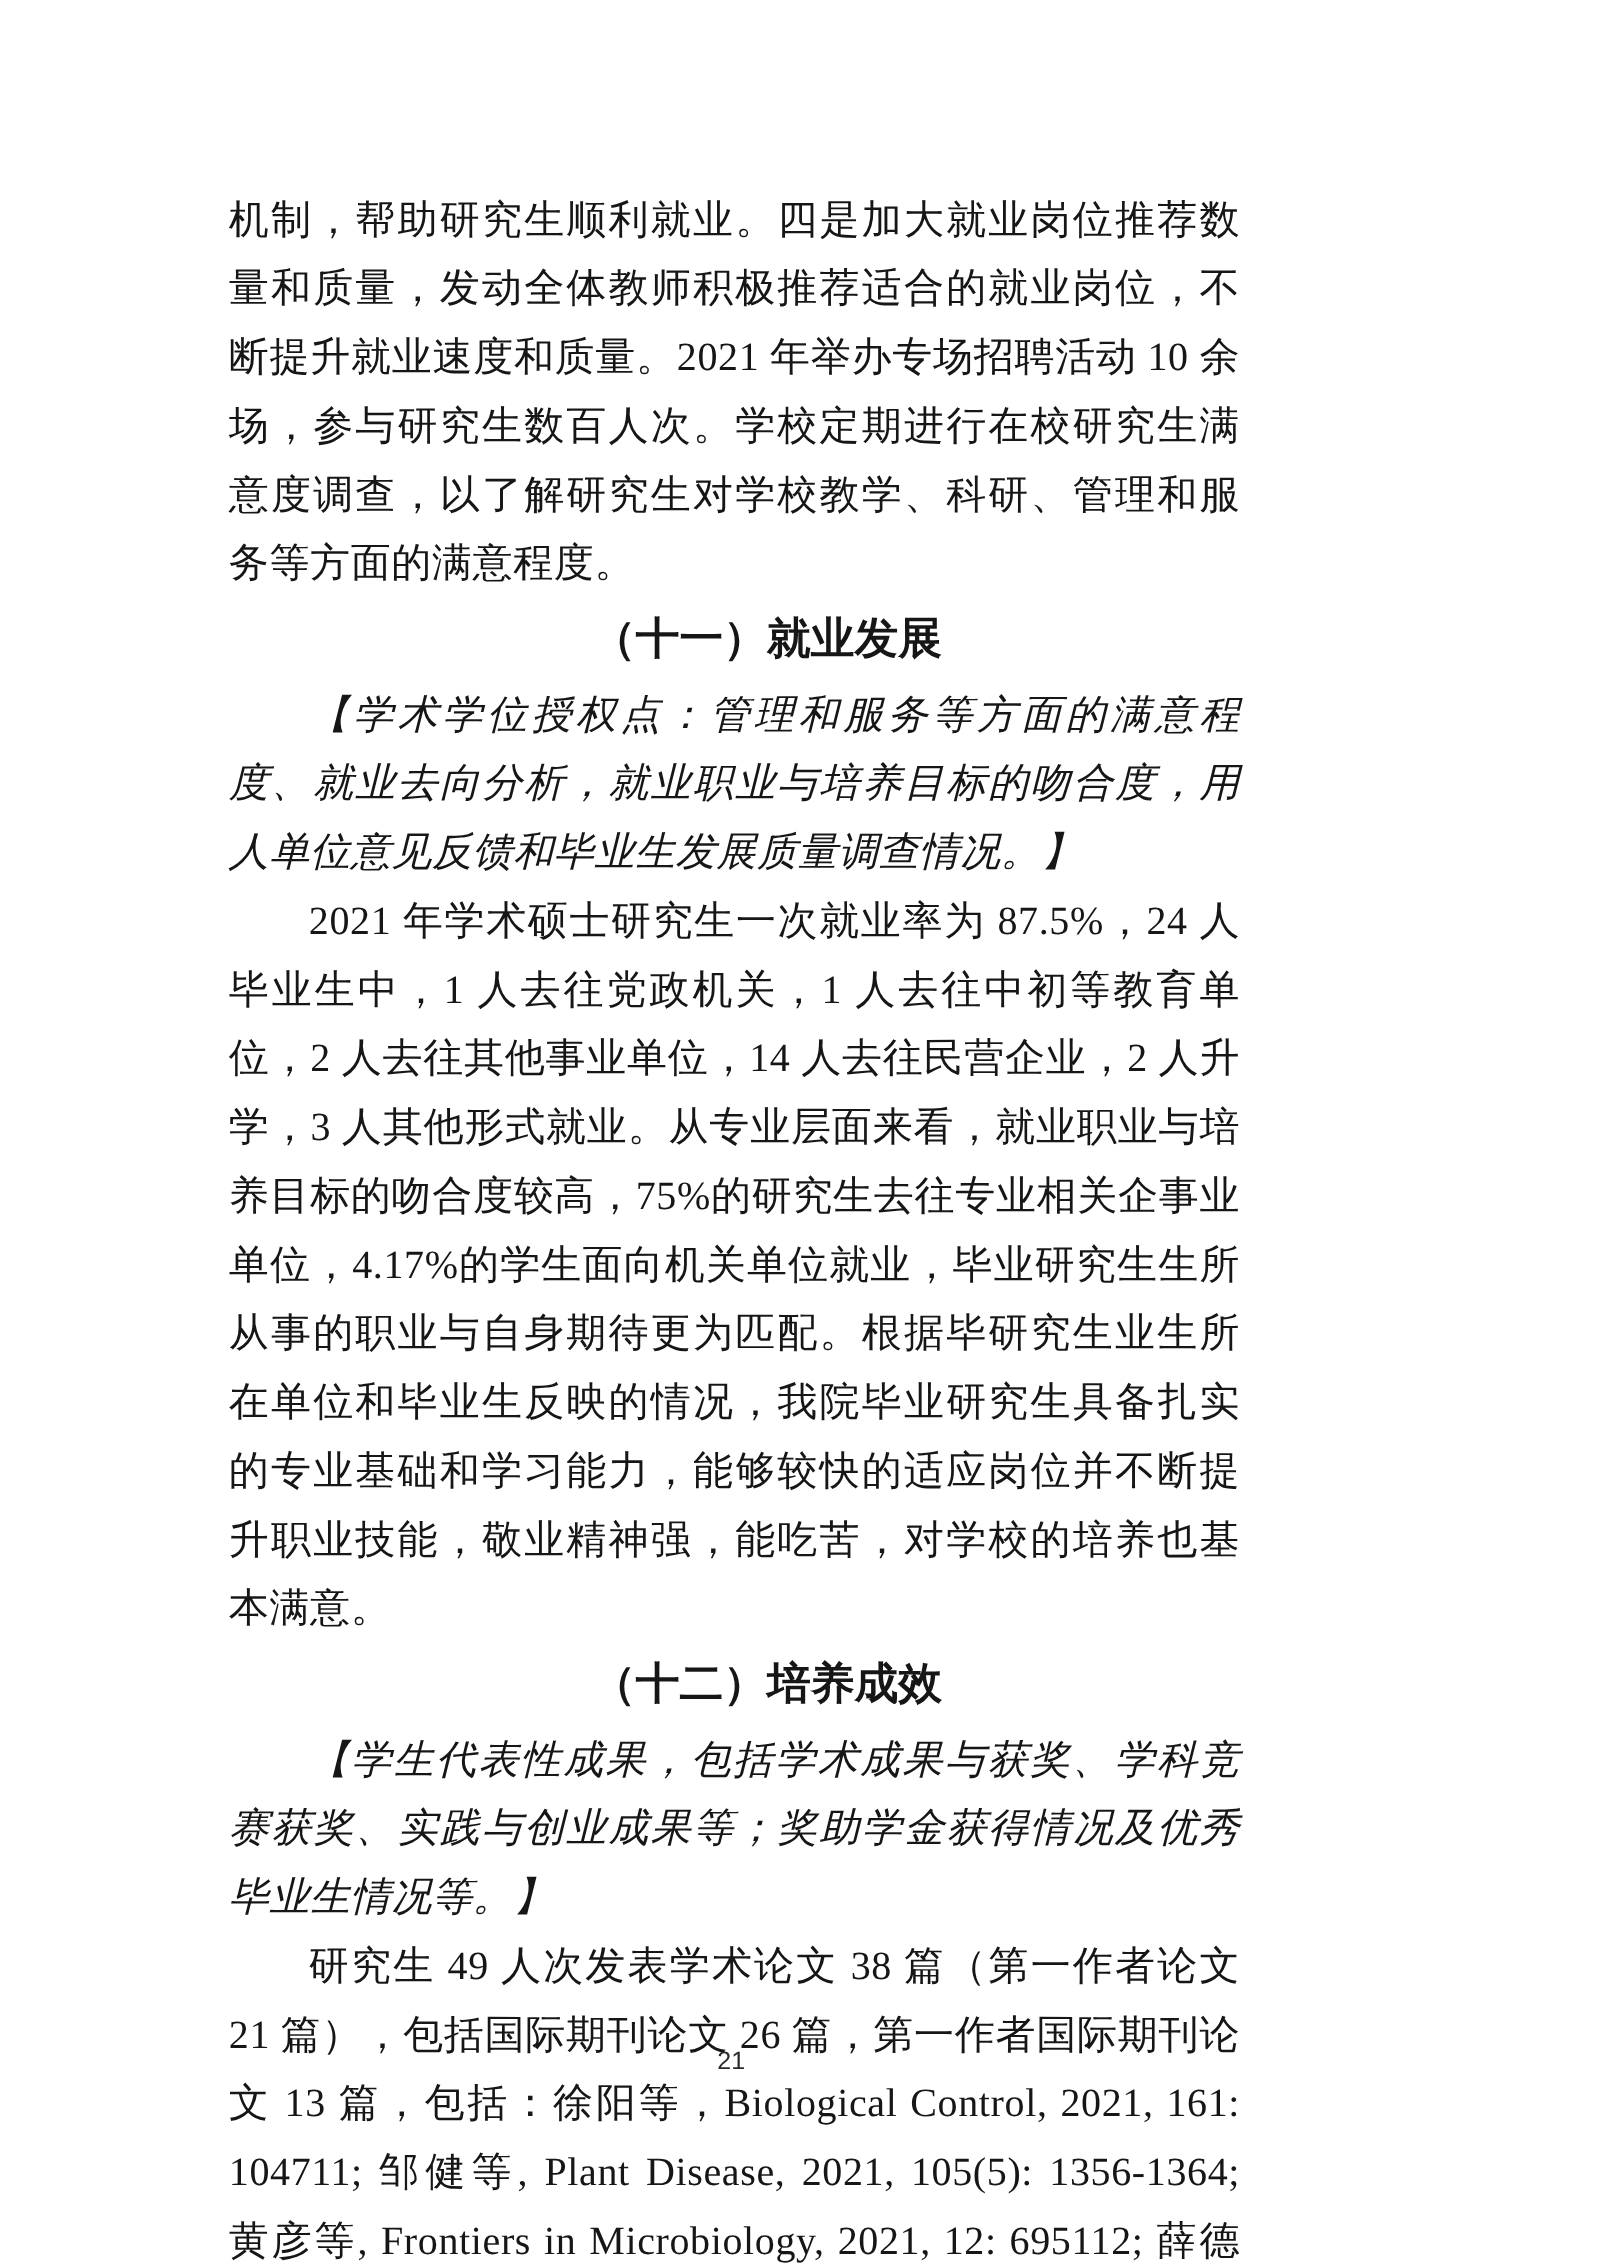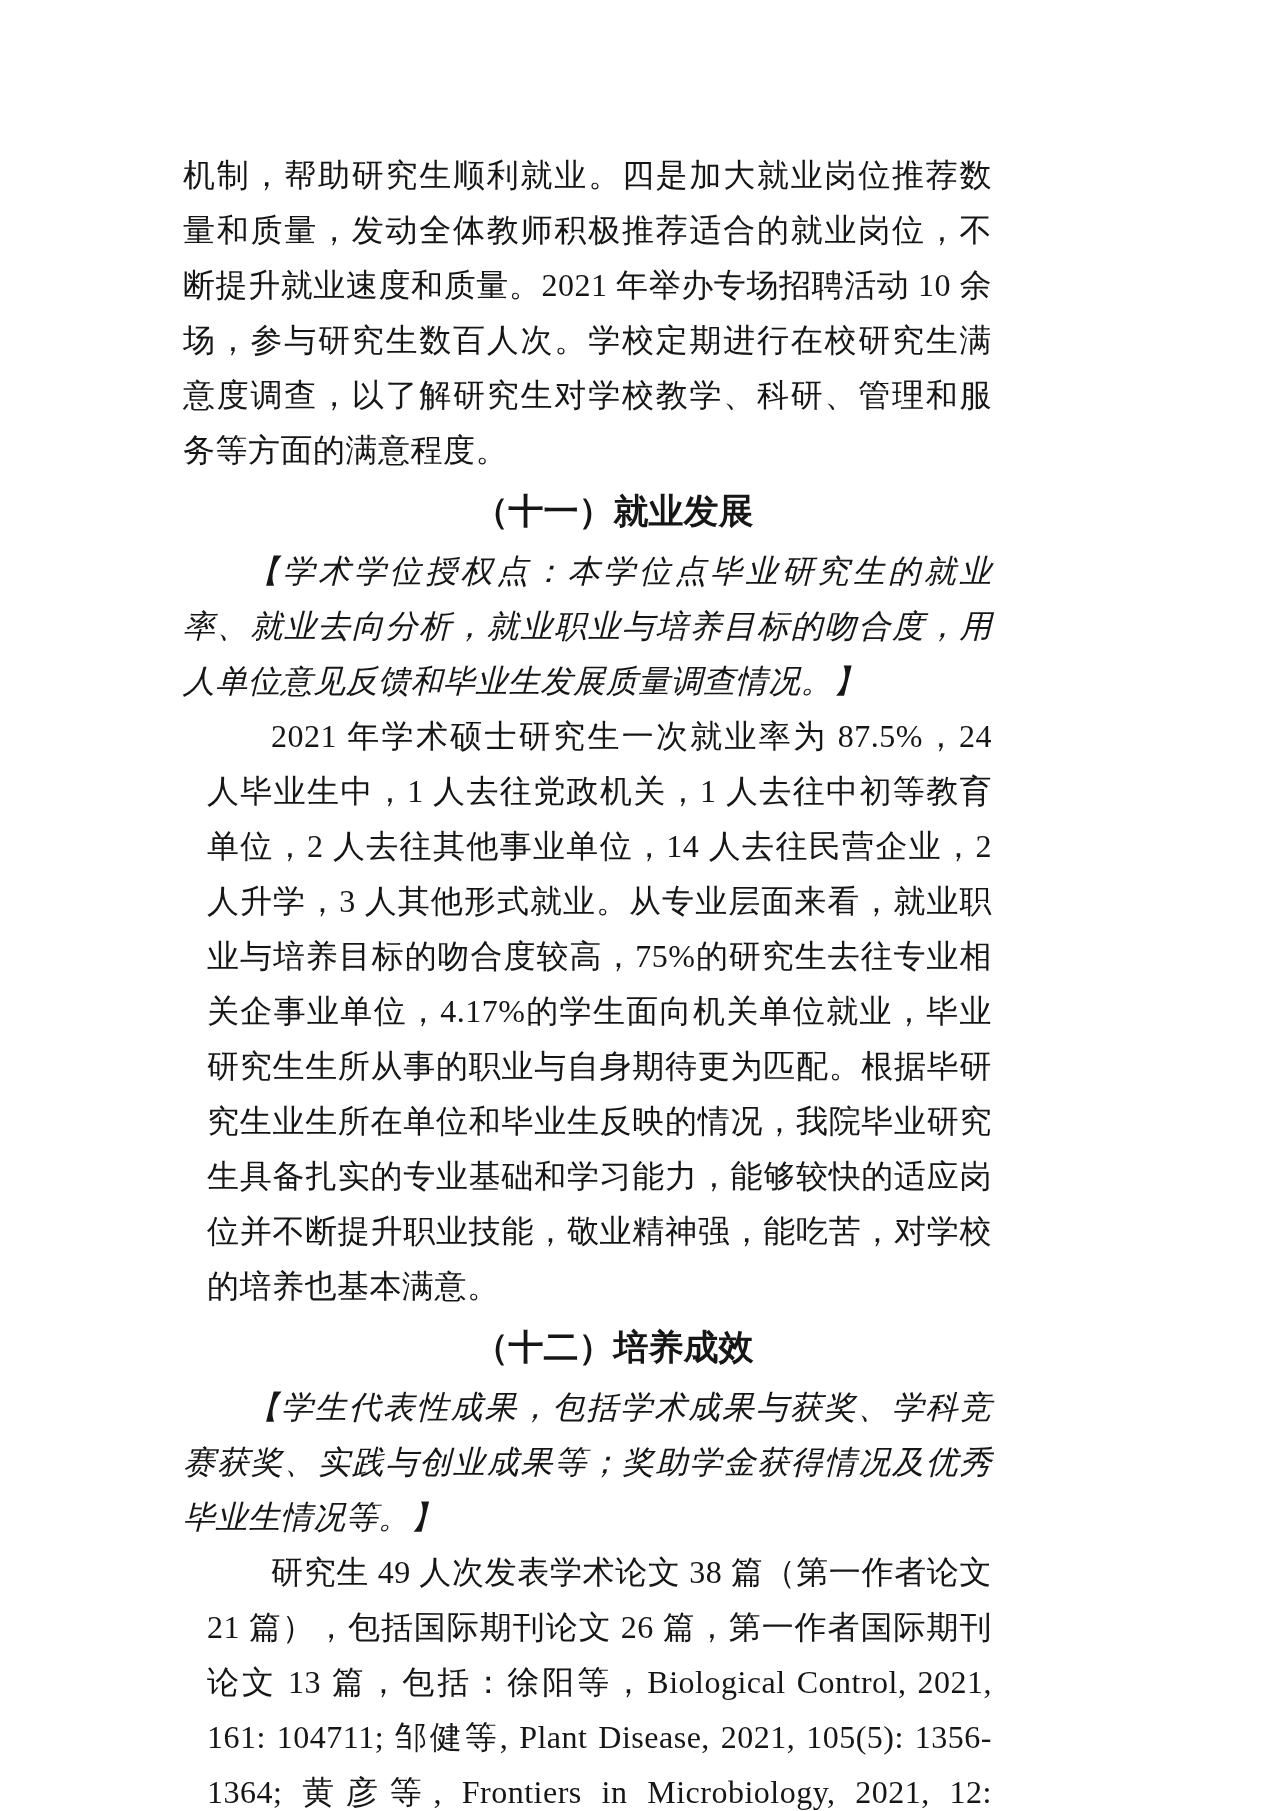--- a/index.html
+++ b/index.html
@@ -32,21 +32,20 @@
     margin: 0;
     font-size: 32px;
     line-height: 55px;
     letter-spacing: 0.5px;
   }
   p.body-noindent {
     text-indent: 0;
   }
   p.body-indent {
     text-indent: 2em;
-    margin-left: 24px;
   }
   p.annotation {
     text-indent: 2em;
     font-style: italic;
     font-family: "Liberation Serif", serif;
   }
   h2.heading {
     margin: 4px 0 4px 0;
     padding-left: 52px;
     font-family: "Liberation Sans", sans-serif;
@@ -68,24 +67,25 @@
 </style>
 </head>
 <body>
 
 <div class="page">
   <div class="content">
     <p class="body-noindent">机制，帮助研究生顺利就业。四是加大就业岗位推荐数量和质量，发动全体教师积极推荐适合的就业岗位，不断提升就业速度和质量。2021 年举办专场招聘活动 10 余场，参与研究生数百人次。学校定期进行在校研究生满意度调查，以了解研究生对学校教学、科研、管理和服务等方面的满意程度。</p>
 
     <h2 class="heading">（十一）就业发展</h2>
 
-    <p class="annotation">【学术学位授权点：本学位点毕业研究生的就业率、就业去向分析，就业职业与培养目标的吻合度，用人单位意见反馈和毕业生发展质量调查情况。】</p>
+    <p class="annotation">【学术学位授权点：管理和服务等方面的满意程度、就业去向分析，就业职业与培养目标的吻合度，用人单位意见反馈和毕业生发展质量调查情况。】</p>
 
     <p class="body-indent">2021 年学术硕士研究生一次就业率为 87.5%，24 人毕业生中，1 人去往党政机关，1 人去往中初等教育单位，2 人去往其他事业单位，14 人去往民营企业，2 人升学，3 人其他形式就业。从专业层面来看，就业职业与培养目标的吻合度较高，75%的研究生去往专业相关企事业单位，4.17%的学生面向机关单位就业，毕业研究生生所从事的职业与自身期待更为匹配。根据毕研究生业生所在单位和毕业生反映的情况，我院毕业研究生具备扎实的专业基础和学习能力，能够较快的适应岗位并不断提升职业技能，敬业精神强，能吃苦，对学校的培养也基本满意。</p>
 
     <h2 class="heading">（十二）培养成效</h2>
 
     <p class="annotation">【学生代表性成果，包括学术成果与获奖、学科竞赛获奖、实践与创业成果等；奖助学金获得情况及优秀毕业生情况等。】</p>
 
     <p class="body-indent">研究生 49 人次发表学术论文 38 篇（第一作者论文 21 篇），包括国际期刊论文 26 篇，第一作者国际期刊论文 13 篇，包括：徐阳等，Biological Control, 2021, 161: 104711; 邹健等, Plant Disease, 2021, 105(5): 1356-1364; 黄彦等, Frontiers in Microbiology, 2021, 12: 695112; 薛德胜等, Phytopathology, 2021, 196(6): 982-989; 李江杰等, Insect</p>
   </div>
 
+  <div class="footer">21</div>
 </div>
 
 </body></html>

